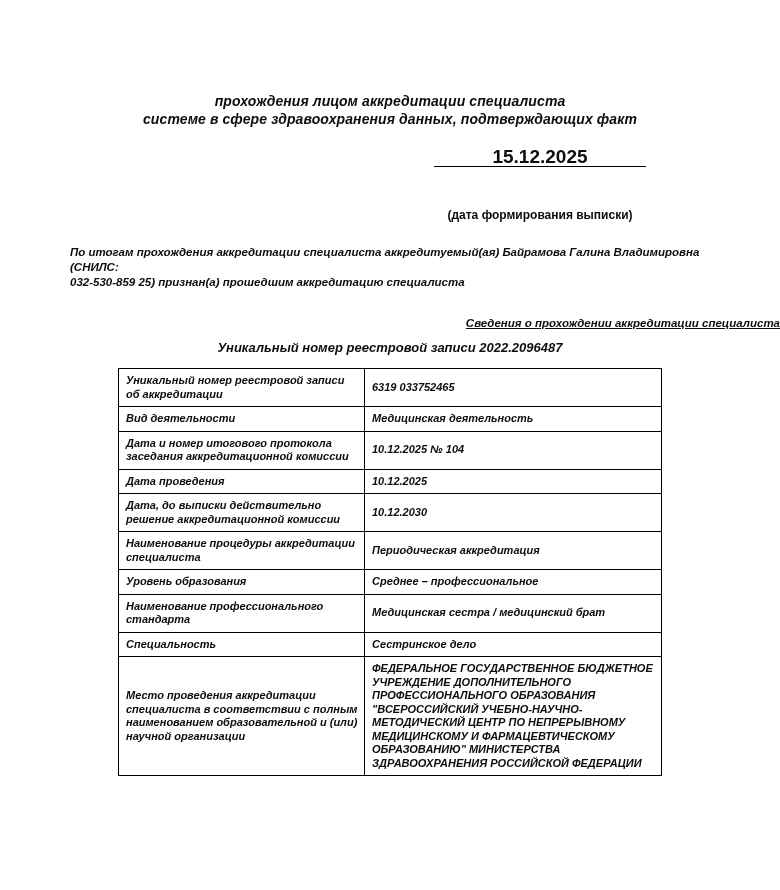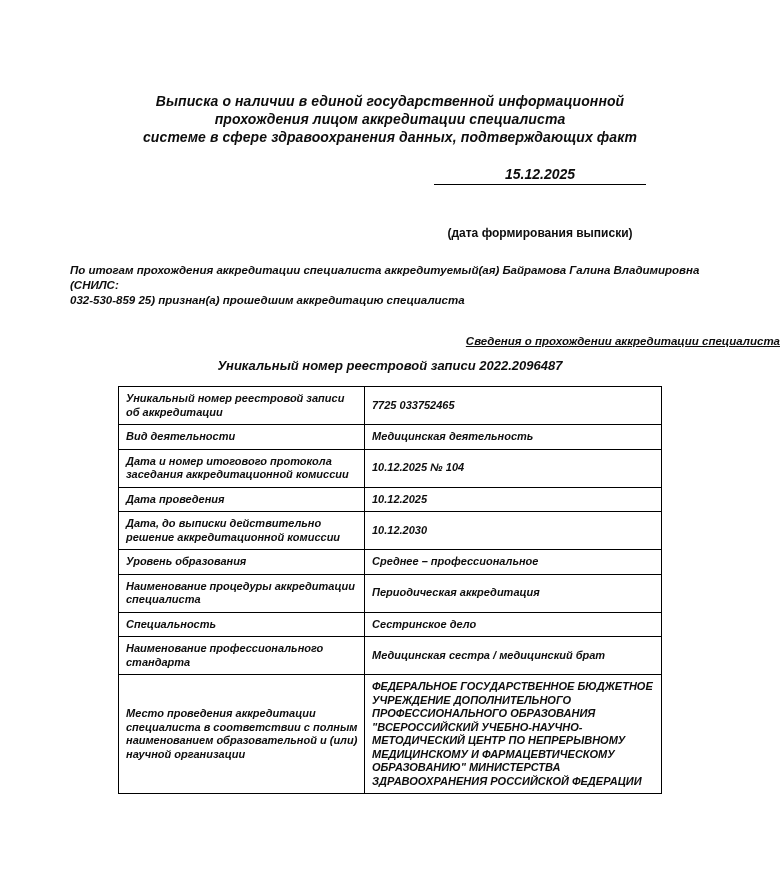--- a/index.html
+++ b/index.html
@@ -30,22 +30,21 @@
     letter-spacing: 0.1px;
   }
   
   .date-block {
     width: 212px;
     margin: 21px 134px 0 auto;
     text-align: center;
   }
   .date-value {
     font-weight: bold;
-    font-style: italic;
-    font-size: 14px;
+    font-size: 19px;
     line-height: 15px;
     padding-bottom: 2px;
     border-bottom: 1.5px solid #000000;
   }
   .date-caption {
     font-weight: bold;
     font-size: 12px;
     line-height: 14px;
     padding-top: 2px;
     white-space: nowrap;
@@ -96,21 +95,20 @@
   }
   td.label-cell { width: 232px; }
   td.value-cell { padding-left: 10px; }
 </style>
 </head>
 <body>
 
 <div class="page">
 
   <div class="doc-title">
-    <div>Выписка о наличии в единой государственной информационной</div>
     <div>прохождения лицом аккредитации специалиста</div>
     <div>системе в сфере здравоохранения данных, подтверждающих факт</div>
   </div>
 
   <div class="date-block">
     <div class="date-value">15.12.2025</div>
     <div class="date-caption">(дата формирования выписки)</div>
   </div>
 
   <div class="summary">
@@ -119,53 +117,53 @@
   </div>
 
   <div class="section-heading">Сведения о прохождении аккредитации специалиста</div>
 
   <div class="registry-line">Уникальный номер реестровой записи 2022.2096487</div>
 
   <table class="acc-table">
     <tbody>
       <tr>
         <td class="label-cell">Уникальный номер реестровой записи об аккредитации</td>
-        <td class="value-cell">7725 033752465</td>
+        <td class="value-cell">6319 033752465</td>
       </tr>
       <tr>
         <td class="label-cell">Вид деятельности</td>
         <td class="value-cell">Медицинская деятельность</td>
       </tr>
       <tr>
         <td class="label-cell">Дата и номер итогового протокола заседания аккредитационной комиссии</td>
         <td class="value-cell">10.12.2025 № 104</td>
       </tr>
       <tr>
         <td class="label-cell">Дата проведения</td>
         <td class="value-cell">10.12.2025</td>
       </tr>
       <tr>
         <td class="label-cell">Дата, до выписки действительно решение аккредитационной комиссии</td>
         <td class="value-cell">10.12.2030</td>
       </tr>
       <tr>
+        <td class="label-cell">Наименование процедуры аккредитации специалиста</td>
+        <td class="value-cell">Периодическая аккредитация</td>
+      </tr>
+      <tr>
         <td class="label-cell">Уровень образования</td>
         <td class="value-cell">Среднее – профессиональное</td>
       </tr>
       <tr>
-        <td class="label-cell">Наименование процедуры аккредитации специалиста</td>
-        <td class="value-cell">Периодическая аккредитация</td>
+        <td class="label-cell">Наименование профессионального стандарта</td>
+        <td class="value-cell">Медицинская сестра / медицинский брат</td>
       </tr>
       <tr>
         <td class="label-cell">Специальность</td>
         <td class="value-cell">Сестринское дело</td>
-      </tr>
-      <tr>
-        <td class="label-cell">Наименование профессионального стандарта</td>
-        <td class="value-cell">Медицинская сестра / медицинский брат</td>
       </tr>
       <tr>
         <td class="label-cell">Место проведения аккредитации специалиста в соответствии с полным наименованием образовательной и (или) научной организации</td>
         <td class="value-cell">ФЕДЕРАЛЬНОЕ ГОСУДАРСТВЕННОЕ БЮДЖЕТНОЕ УЧРЕЖДЕНИЕ ДОПОЛНИТЕЛЬНОГО ПРОФЕССИОНАЛЬНОГО ОБРАЗОВАНИЯ "ВСЕРОССИЙСКИЙ УЧЕБНО-НАУЧНО-МЕТОДИЧЕСКИЙ ЦЕНТР ПО НЕПРЕРЫВНОМУ МЕДИЦИНСКОМУ И ФАРМАЦЕВТИЧЕСКОМУ ОБРАЗОВАНИЮ" МИНИСТЕРСТВА ЗДРАВООХРАНЕНИЯ РОССИЙСКОЙ ФЕДЕРАЦИИ</td>
       </tr>
     </tbody>
   </table>
 
 </div>
 

